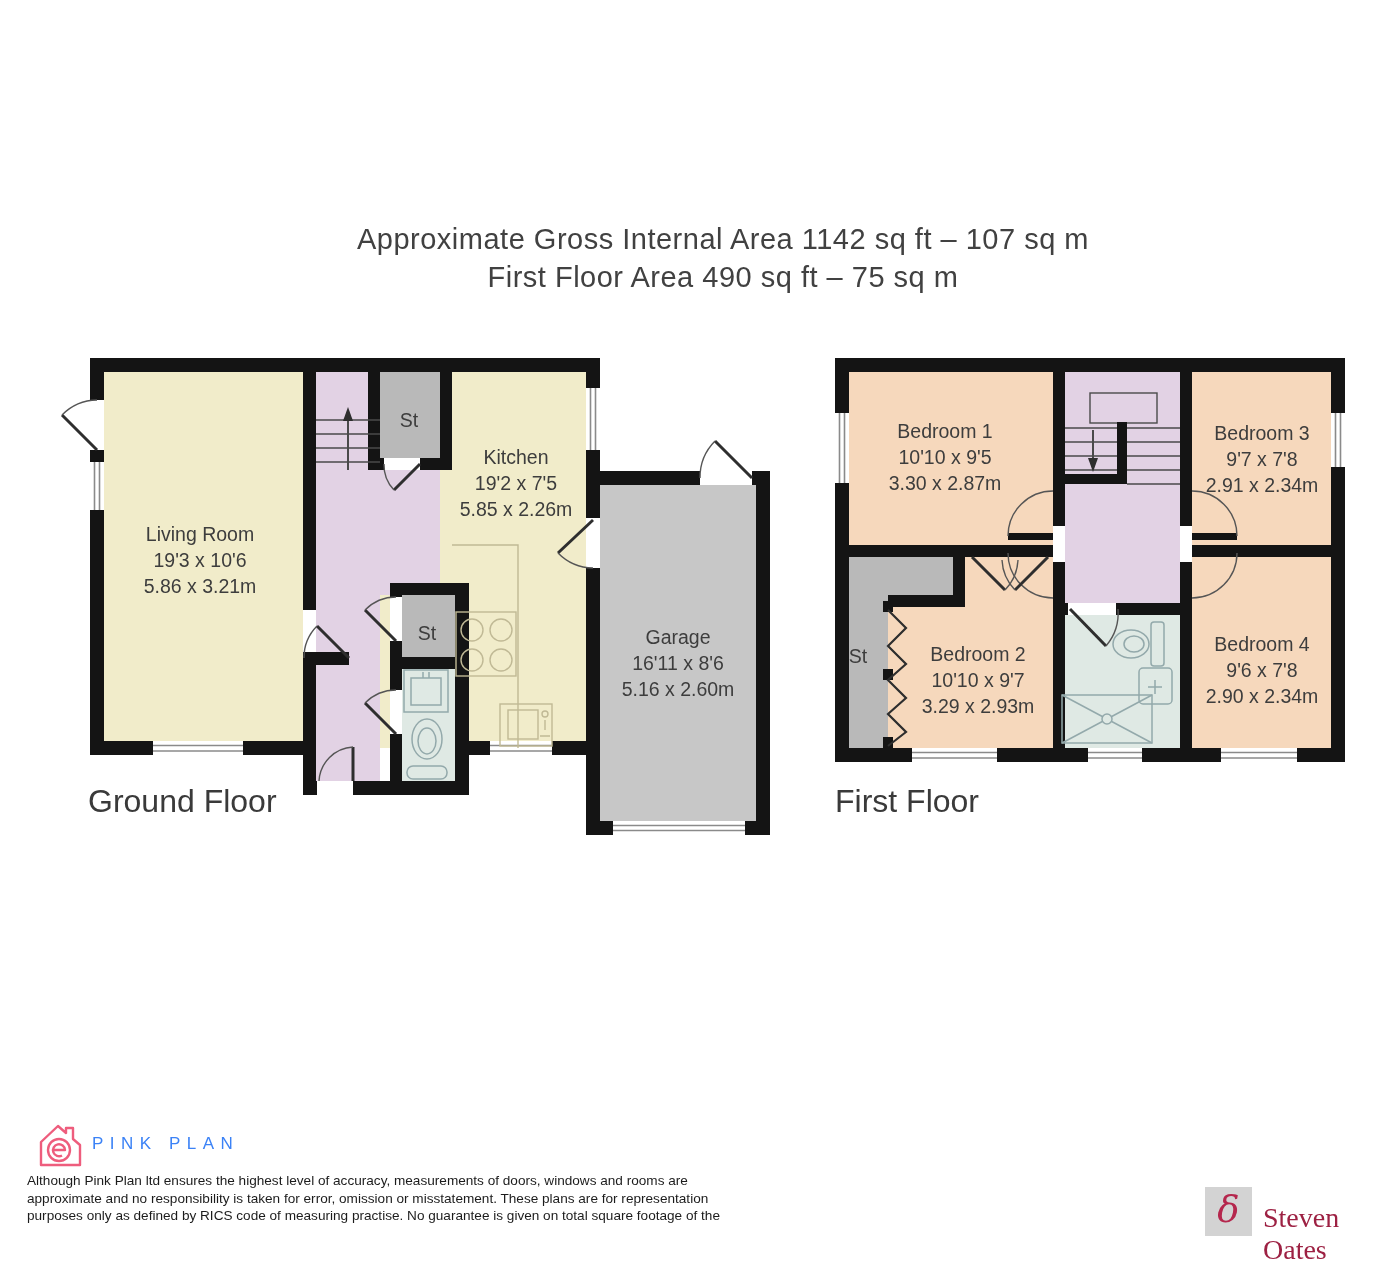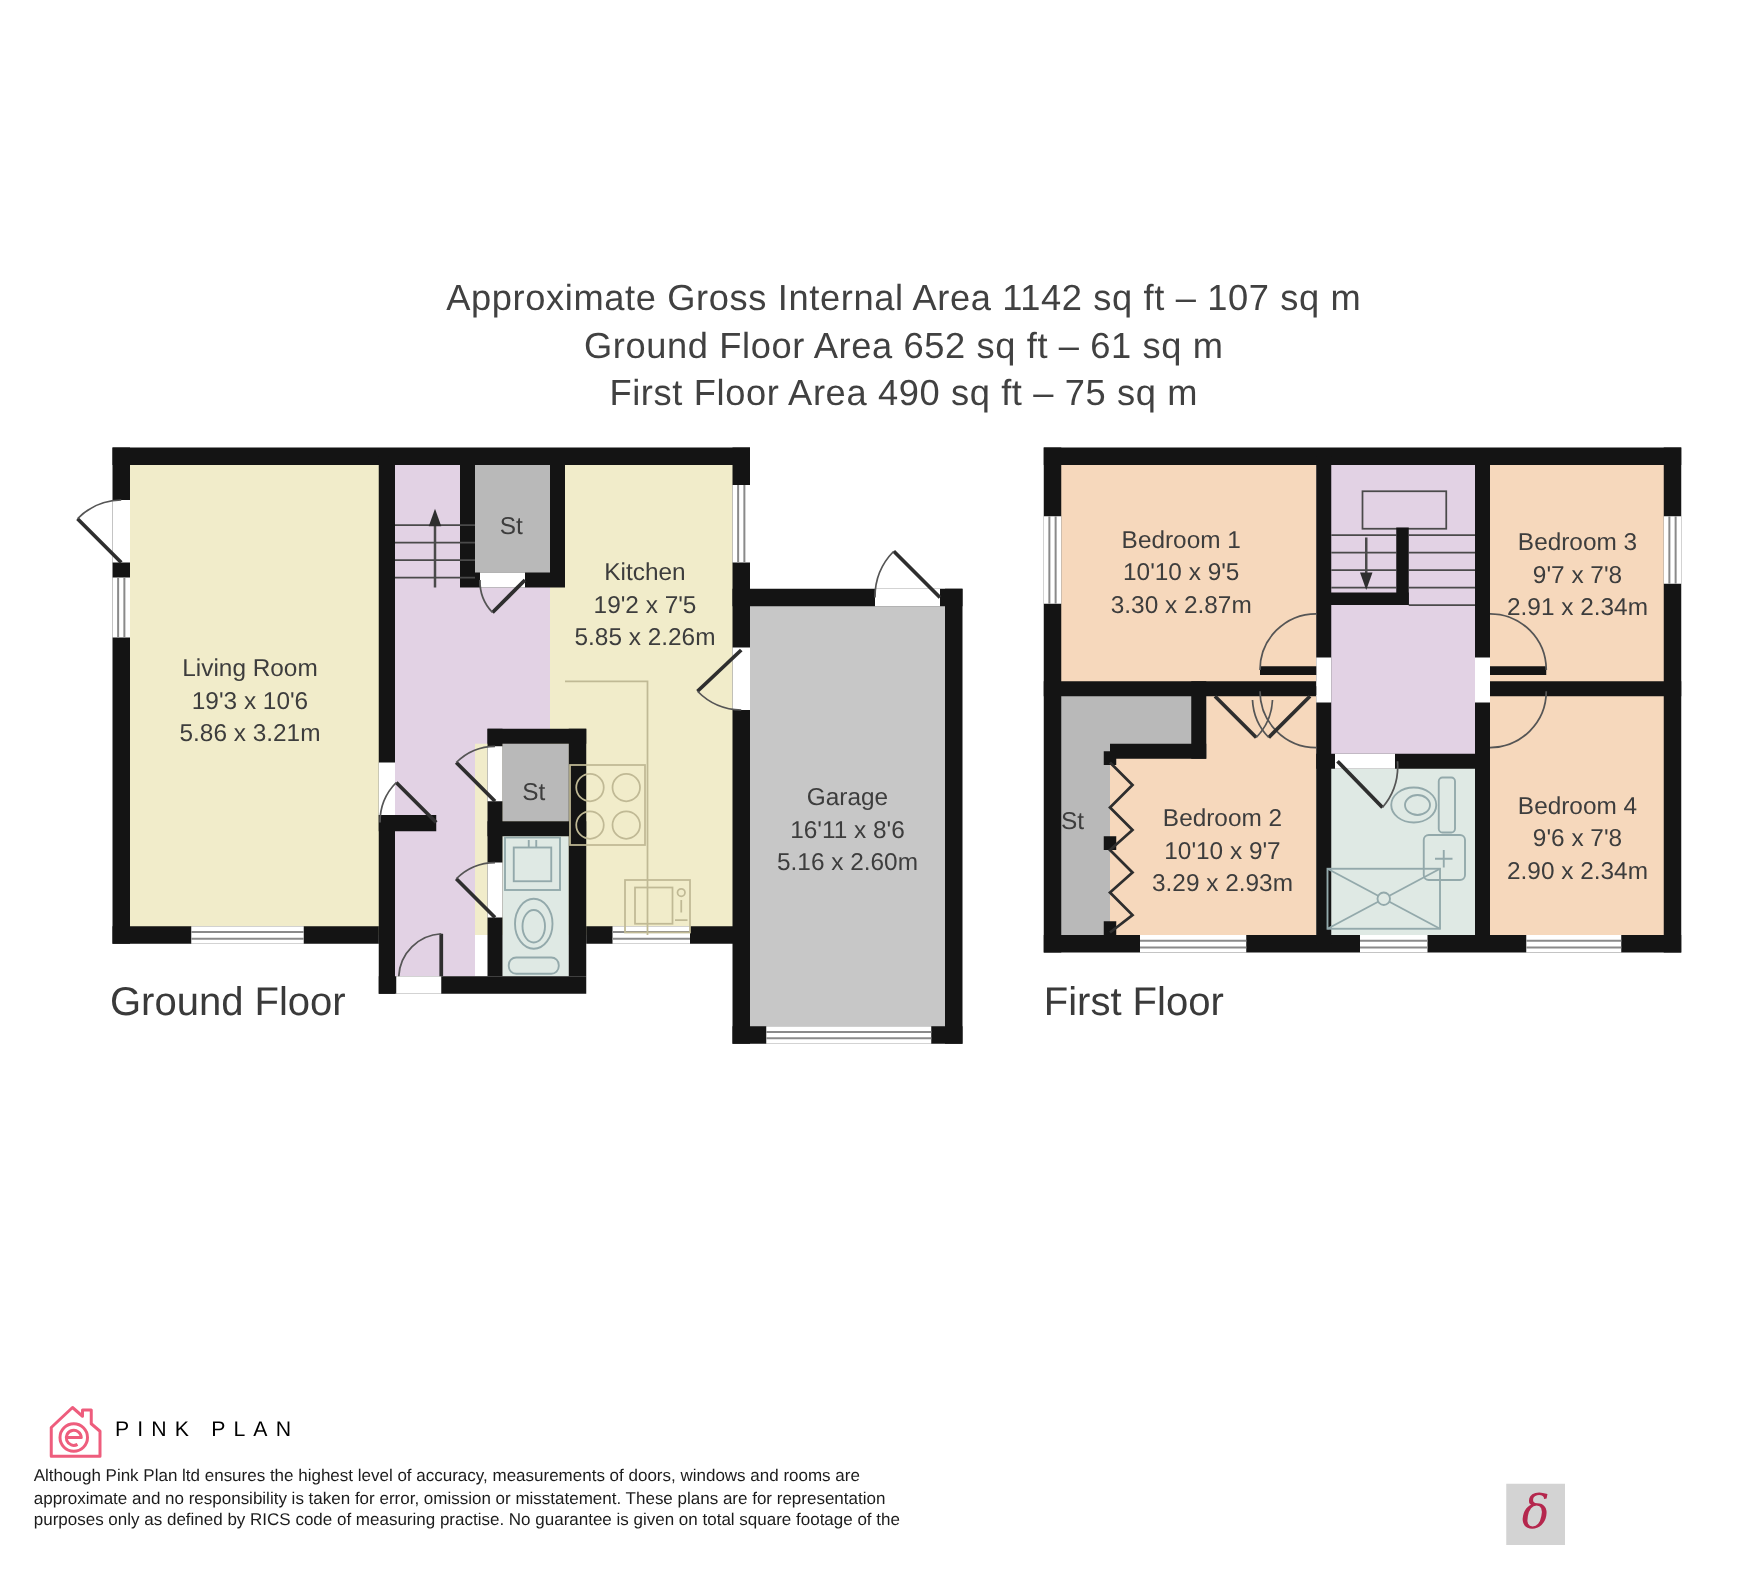--- a/index.html
+++ b/index.html
@@ -5,39 +5,38 @@
   html,body{margin:0;padding:0;background:#ffffff;}
   .page{position:relative;width:1400px;height:1270px;background:#ffffff;overflow:hidden;
         font-family:"Liberation Sans",sans-serif;}
   .title-block{position:absolute;left:46px;right:0;top:220px;text-align:center;
         font-size:29px;line-height:38px;color:#414141;letter-spacing:0.5px;}
   svg text{font-family:"Liberation Sans",sans-serif;fill:#3d3d3d;}
   .room-label{font-size:19.5px;}
   .st-label{font-size:19.5px;}
   .floor-label{font-size:32px;fill:#3a3a3a;}
   .footer-brand{position:absolute;left:92px;top:1134px;font-size:17px;letter-spacing:6.5px;
-        color:#000000;font-weight:500;}
+        color:#3b82f6;font-weight:500;}
   .pinkplan-icon{position:absolute;left:33px;top:1120px;}
   .disclaimer{position:absolute;left:27px;top:1172px;width:760px;font-size:13.6px;
         line-height:17.6px;color:#1c1c1c;}
   .oates-box{position:absolute;left:1205px;top:1187px;width:47px;height:49px;background:#d3d3d3;
         display:flex;align-items:center;justify-content:center;}
   .oates-delta{font-family:"DejaVu Serif",serif;font-style:italic;font-size:37px;color:#b5274d;
         line-height:1;transform:translateY(-2px);}
   .oates-name{position:absolute;left:1263px;top:1202px;font-family:"Liberation Serif",serif;
         font-size:28px;color:#9d2143;}
 </style>
 </head>
 <body>
 
 <div class="page">
 
   <div class="title-block">
     <div>Approximate Gross Internal Area 1142 sq ft – 107 sq m</div>
-    <div>Ground Floor Area 652 sq ft – 61 sq m</div>
     <div>First Floor Area 490 sq ft – 75 sq m</div>
   </div>
 
   <svg style="position:absolute;left:40px;top:340px" width="760" height="520" viewBox="40 340 760 520">
 
     <g>
       <rect x="97" y="365" width="496" height="383" fill="#f1ecca"></rect>
       <rect x="316" y="365" width="64" height="416" fill="#e2d2e4"></rect>
       <rect x="380" y="465" width="60" height="130" fill="#e2d2e4"></rect>
       <rect x="380" y="365" width="60" height="100" fill="#b9b9b9"></rect>
@@ -281,14 +280,15 @@
 
   <div class="disclaimer">
     <div>Although Pink Plan ltd ensures the highest level of accuracy, measurements of doors, windows and rooms are</div>
     <div>approximate and no responsibility is taken for error, omission or misstatement. These plans are for representation</div>
     <div>purposes only as defined by RICS code of measuring practise. No guarantee is given on total square footage of the</div>
   </div>
 
   <div class="oates-box">
     <span class="oates-delta">δ</span>
   </div>
+  <div class="oates-name">Steven Oates</div>
 
 </div>
 
 </body></html>

